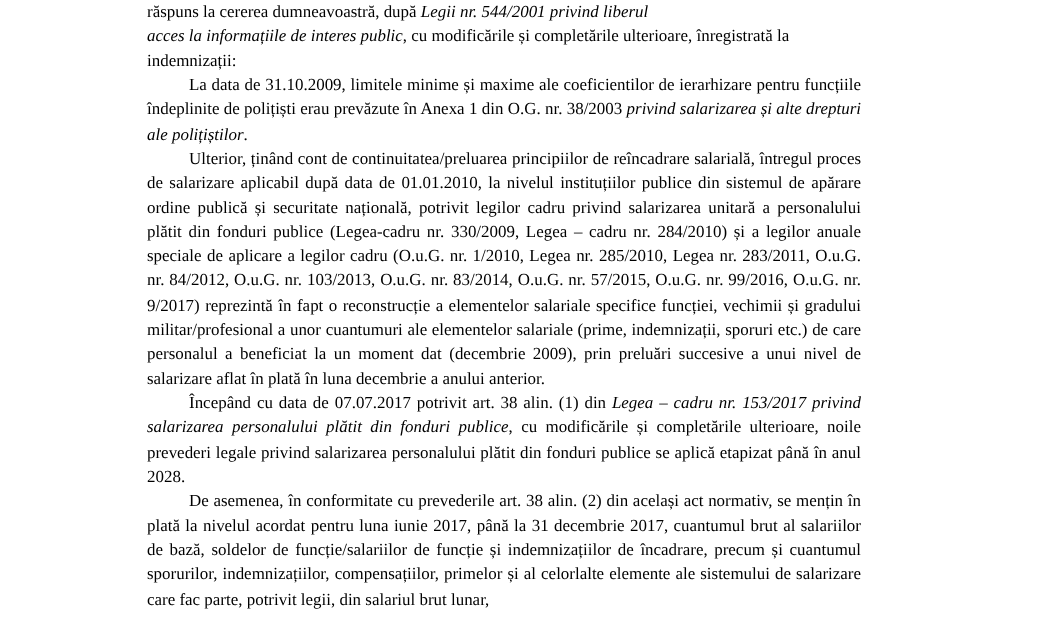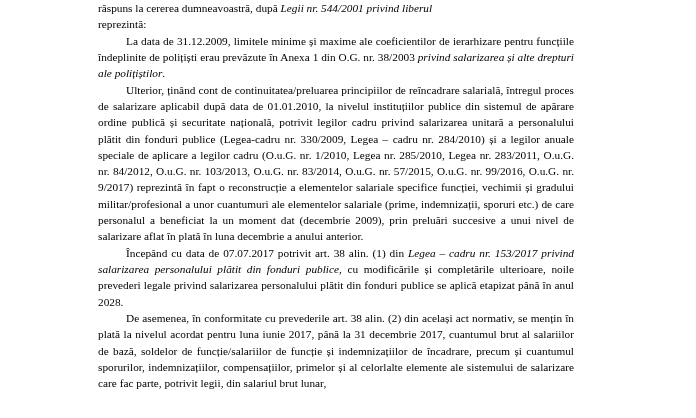--- a/index.html
+++ b/index.html
@@ -43,19 +43,20 @@
   i {
     font-style: italic;
   }
 </style>
 </head>
 <body>
 
 <div class="page">
   <div class="doc-body">
     <p class="para first"><span>răspuns la cererea dumneavoastră, după </span><i>Legii nr. 544/2001 privind liberul</i></p>
-    <p class="para cont"><span>reprezintă:</span></p>
-    <p class="para"><span>La data de 31.12.2009, limitele minime și maxime ale coeficientilor de ierarhizare pentru funcțiile îndeplinite de polițiști erau prevăzute în Anexa 1 din O.G. nr. 38/2003 </span><i>privind salarizarea și alte drepturi ale polițiștilor</i><span>.</span></p>
+    <p class="para cont"><i>acces la informațiile de interes public</i><span>, cu modificările și completările ulterioare, înregistrată la</span></p>
+    <p class="para cont"><span>indemnizații:</span></p>
+    <p class="para"><span>La data de 31.10.2009, limitele minime și maxime ale coeficientilor de ierarhizare pentru funcțiile îndeplinite de polițiști erau prevăzute în Anexa 1 din O.G. nr. 38/2003 </span><i>privind salarizarea și alte drepturi ale polițiștilor</i><span>.</span></p>
     <p class="para"><span>Ulterior, ținând cont de continuitatea/preluarea principiilor de reîncadrare salarială, întregul proces de salarizare aplicabil după data de 01.01.2010, la nivelul instituțiilor publice din sistemul de apărare ordine publică și securitate națională, potrivit legilor cadru privind salarizarea unitară a personalului plătit din fonduri publice (Legea-cadru nr. 330/2009, Legea – cadru nr. 284/2010) și a legilor anuale speciale de aplicare a legilor cadru (O.u.G. nr. 1/2010, Legea nr. 285/2010, Legea nr. 283/2011, O.u.G. nr. 84/2012, O.u.G. nr. 103/2013, O.u.G. nr. 83/2014, O.u.G. nr. 57/2015, O.u.G. nr. 99/2016, O.u.G. nr. 9/2017) reprezintă în fapt o reconstrucție a elementelor salariale specifice funcției, vechimii și gradului militar/profesional a unor cuantumuri ale elementelor salariale (prime, indemnizații, sporuri etc.) de care personalul a beneficiat la un moment dat (decembrie 2009), prin preluări succesive a unui nivel de salarizare aflat în plată în luna decembrie a anului anterior.</span></p>
     <p class="para"><span>Începând cu data de 07.07.2017 potrivit art. 38 alin. (1) din </span><i>Legea – cadru nr. 153/2017 privind salarizarea personalului plătit din fonduri publice</i><span>, cu modificările și completările ulterioare, noile prevederi legale privind salarizarea personalului plătit din fonduri publice se aplică etapizat până în anul 2028.</span></p>
     <p class="para"><span>De asemenea, în conformitate cu prevederile art. 38 alin. (2) din același act normativ, se mențin în plată la nivelul acordat pentru luna iunie 2017, până la 31 decembrie 2017, cuantumul brut al salariilor de bază, soldelor de funcție/salariilor de funcție și indemnizațiilor de încadrare, precum și cuantumul sporurilor, indemnizațiilor, compensațiilor, primelor și al celorlalte elemente ale sistemului de salarizare care fac parte, potrivit legii, din salariul brut lunar,</span></p>
   </div>
 </div>
 
 </body></html>

